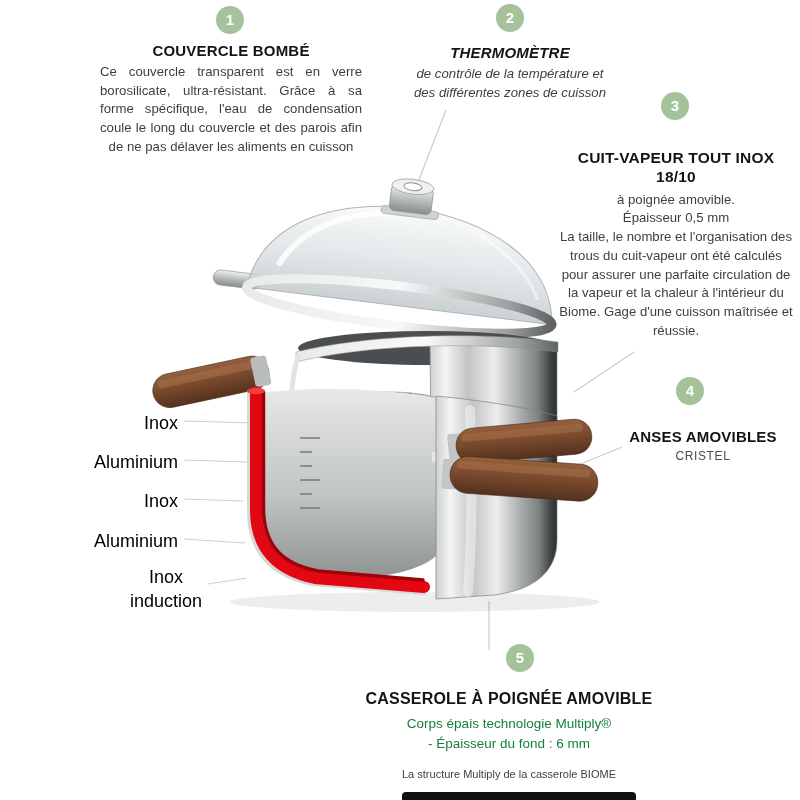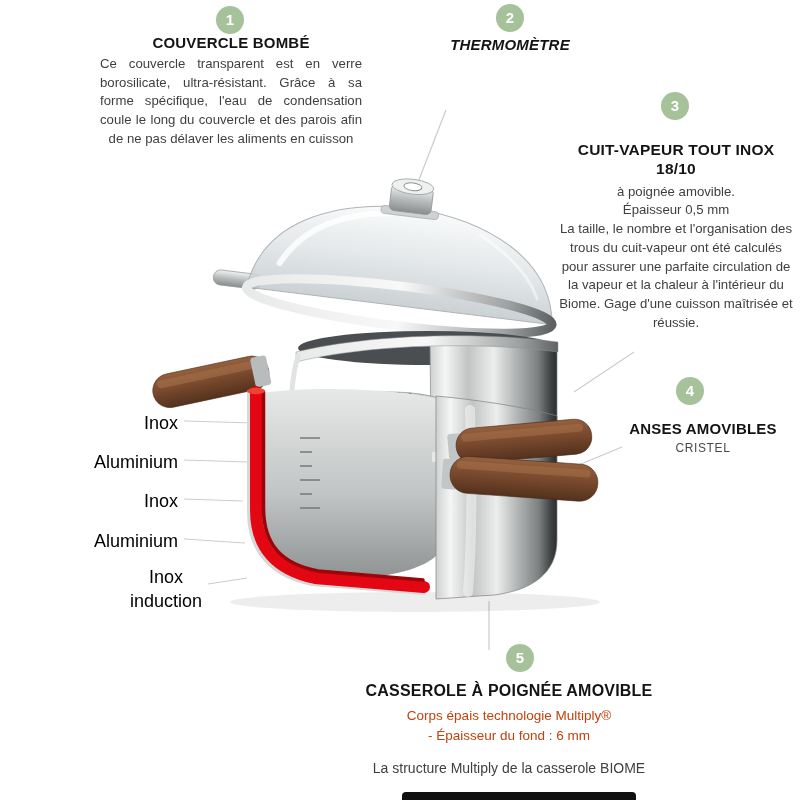--- a/index.html
+++ b/index.html
@@ -2,37 +2,37 @@
 <html><head>
 <meta charset="utf-8">
 <style>
   html,body{margin:0;padding:0;background:#fff;}
   .page{position:relative;width:800px;height:800px;background:#ffffff;overflow:hidden;
         font-family:"Liberation Sans", sans-serif;color:#3f3f3f;}
   .art{position:absolute;left:0;top:0;z-index:0;}
   .badge{position:absolute;width:28px;height:28px;border-radius:50%;z-index:2;
          color:#fff;font-weight:bold;font-size:15px;line-height:28px;text-align:center;}
   .callout{position:absolute;z-index:2;}
-  .callout h2{margin:0 0 4px 0;font-size:15px;font-weight:bold;color:#141414;
+  .callout h2{margin:8px 0 4px 0;font-size:15px;font-weight:bold;color:#141414;
               letter-spacing:.2px;text-align:center;}
   .callout p{margin:0;font-size:13.2px;line-height:1.42;color:#3f3f3f;}
   .pre{white-space:pre-line;}
   .c1{left:100px;top:34px;width:262px;}
   .c1 p{text-align:justify;text-align-last:center;}
   .c2{left:405px;top:36px;width:210px;text-align:center;font-style:italic;}
   .c2 p{text-align:center;}
   .c3{left:556px;top:140px;width:240px;text-align:center;}
   .c3 h2{font-size:15.5px;line-height:1.25;}
   .c3 p{text-align:center;}
   .c4{left:608px;top:420px;width:190px;text-align:center;}
   .c4 .brand{margin-top:2px;font-size:12px;letter-spacing:.6px;color:#4a4a4a;}
   .c5{left:314px;top:682px;width:390px;text-align:center;}
   .c5 h2{font-size:16px;margin-bottom:6px;}
-  .c5 .line{font-size:13.5px;line-height:1.5;color:#c2410c;}
-  .c5 .footer{margin-top:13px;font-size:14px;color:#3f3f3f;}
+  .c5 .line{font-size:13.5px;line-height:1.5;color:#15803d;}
+  .c5 .footer{margin-top:13px;font-size:11px;color:#3f3f3f;}
   .layer-label{position:absolute;z-index:2;font-size:18px;color:#000000;}
   .l1{left:66px;top:413px;width:112px;text-align:right;}
   .l2{left:66px;top:452px;width:112px;text-align:right;}
   .l3{left:66px;top:491px;width:112px;text-align:right;}
   .l4{left:66px;top:531px;width:112px;text-align:right;}
   .l5{left:122px;top:565px;width:88px;text-align:center;line-height:1.35;}
   .cutbar{position:absolute;left:402px;top:792px;width:234px;height:18px;
           background:#101010;border-radius:4px;z-index:2;}
 </style>
 </head>
@@ -166,20 +166,21 @@
   <div class="badge" style="left: 676px; top: 377px; background: rgb(166, 194, 155);">4</div>
   <div class="badge" style="left: 506px; top: 644px; background: rgb(166, 194, 155);">5</div>
 
   <div class="callout c1">
     <h2>COUVERCLE BOMBÉ</h2>
     <p>Ce couvercle transparent est en verre borosilicate, ultra-résistant. Grâce à sa forme spécifique, l'eau de condensation coule le long du couvercle et des parois afin de ne pas délaver les aliments en cuisson</p>
   </div>
 
   <div class="callout c2">
     <h2>THERMOMÈTRE</h2>
+    <p>de contrôle de la température et des différentes zones de cuisson</p>
   </div>
 
   <div class="callout c3">
     <h2 class="pre">CUIT-VAPEUR TOUT INOX
 18/10</h2>
     <p class="pre">à poignée amovible.
 Épaisseur 0,5 mm
 La taille, le nombre et l'organisation des trous du cuit-vapeur ont été calculés pour assurer une parfaite circulation de la vapeur et la chaleur à l'intérieur du Biome. Gage d'une cuisson maîtrisée et réussie.</p>
   </div>
 

